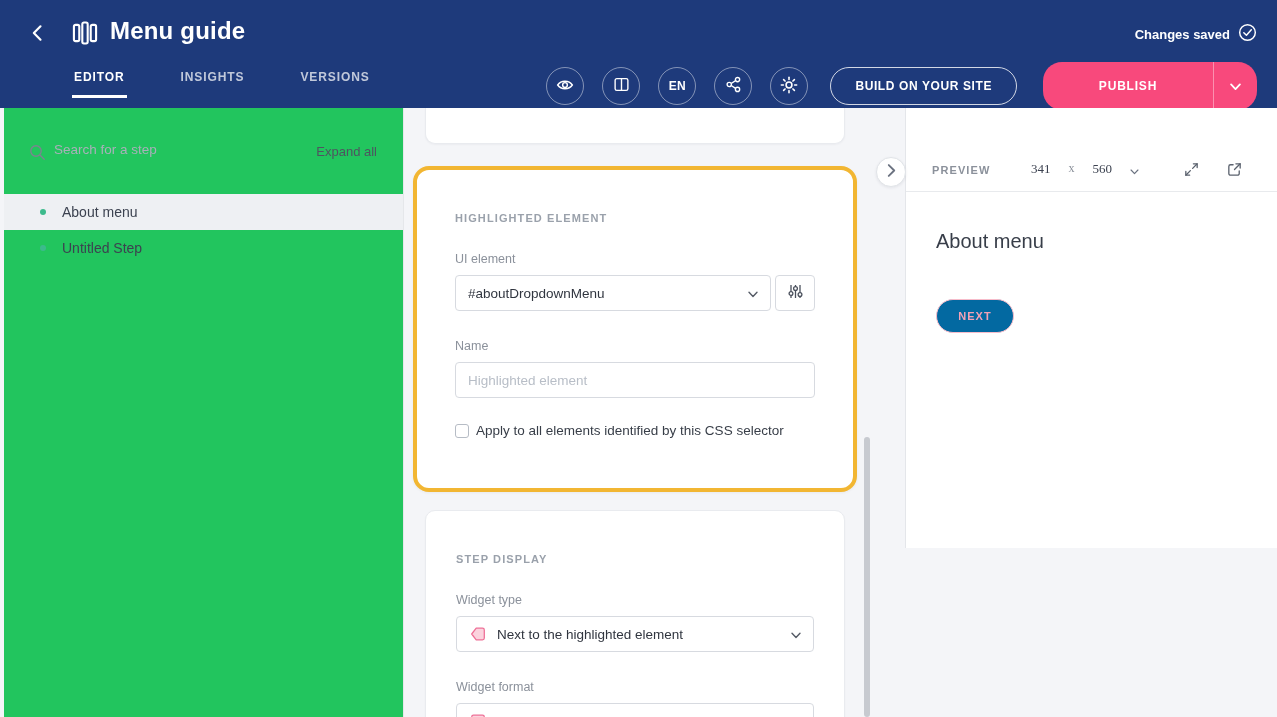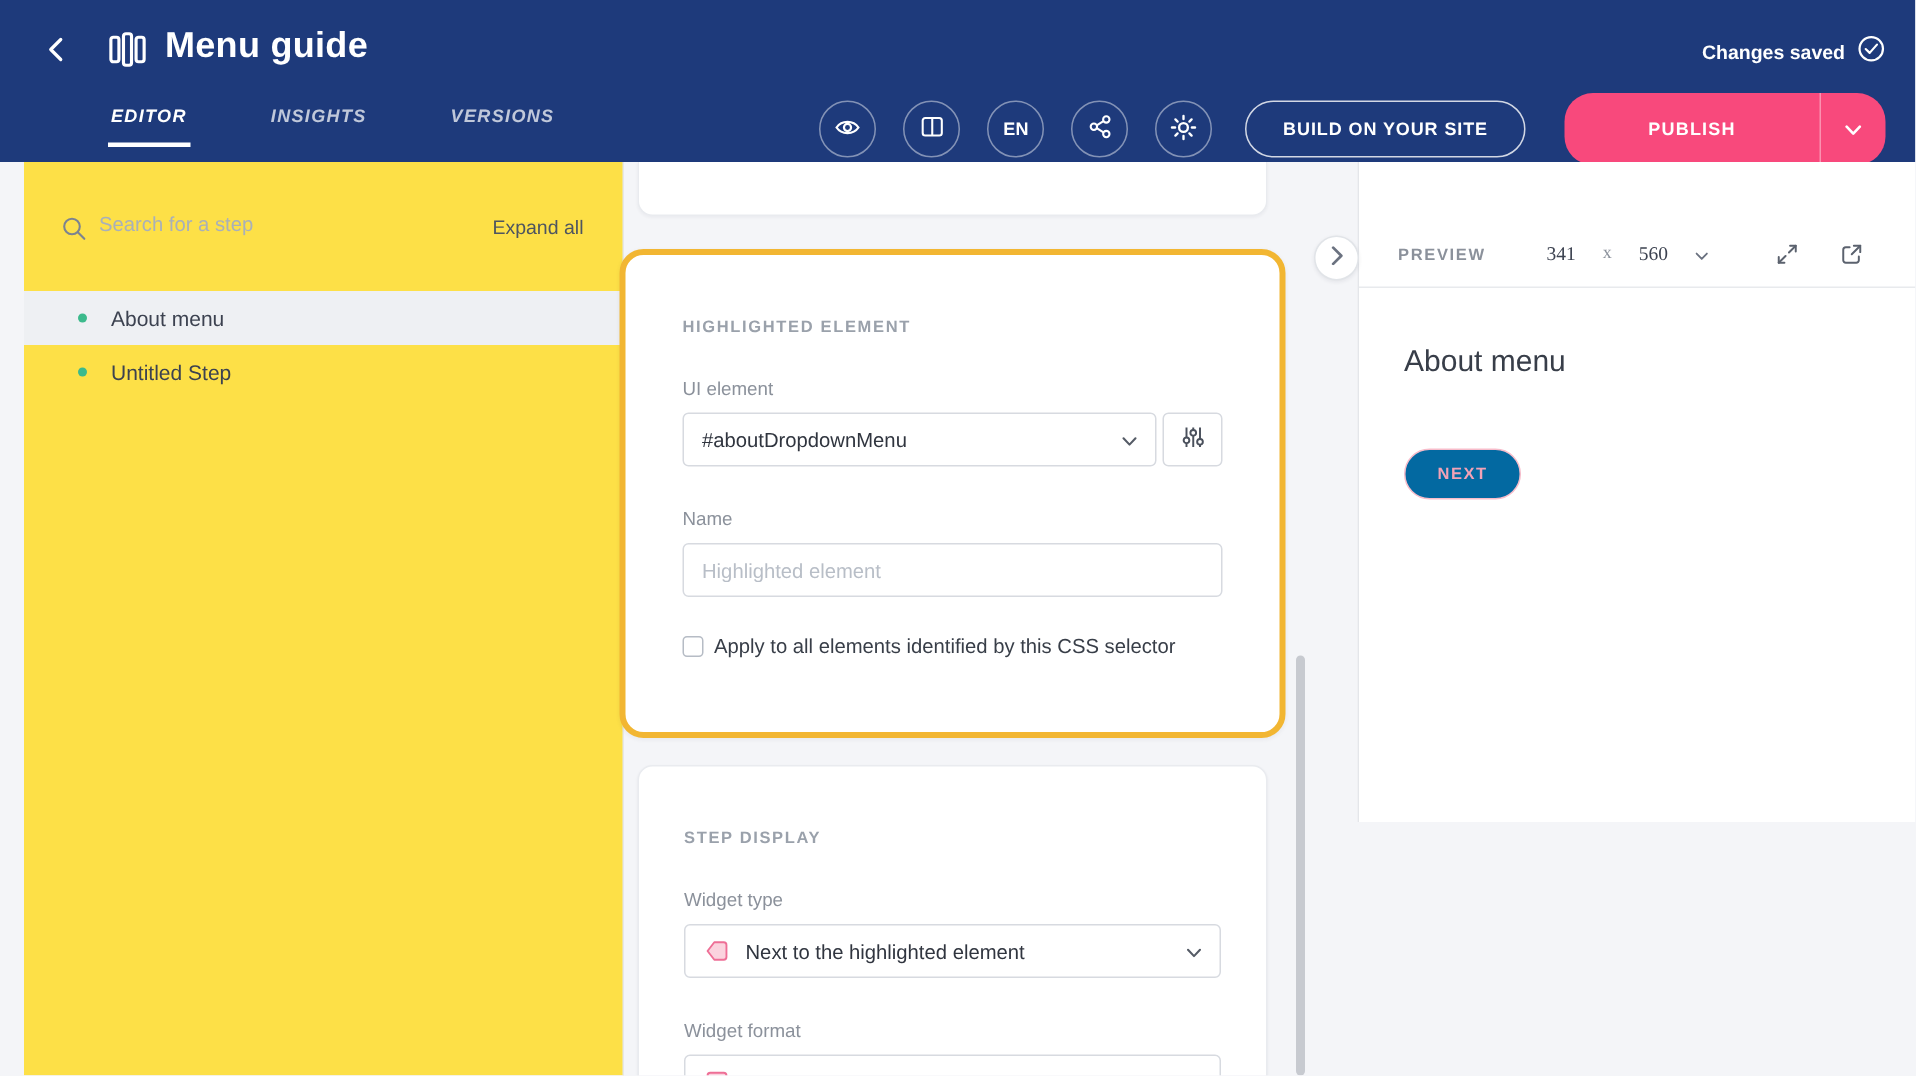--- a/index.html
+++ b/index.html
@@ -7,33 +7,33 @@
   body { font-family: "Liberation Sans", "DejaVu Sans", sans-serif; background:#f4f5f8; }
   .app { position:relative; width:1277px; height:717px; overflow:hidden; background:#f4f5f8; }
 
   
   .topbar { position:absolute; left:0; top:0; width:1277px; height:108px; background:#1e3a7b; }
   .back-btn { position:absolute; left:22px; top:18px; width:32px; height:32px; background:transparent; border:none; cursor:pointer; display:flex; align-items:center; justify-content:center; }
   .logo { position:absolute; left:70px; top:18px; width:30px; height:30px; display:flex; align-items:center; justify-content:center; }
   .app-title { position:absolute; left:110px; top:17px; color:#ffffff; font-size:24px; font-weight:700; letter-spacing:0.2px; }
   .changes-saved { position:absolute; right:20px; top:23px; display:flex; align-items:center; gap:8px; color:#ffffff; font-size:13px; font-weight:700; }
 
-  .tabs { position:absolute; left:72px; top:66px; display:flex; gap:52px; height:32px;font-style:italic; }
+  .tabs { position:absolute; left:72px; top:66px; display:flex; gap:52px; height:32px; }
   .tab { color:rgba(255,255,255,0.72); font-size:12px; font-weight:700; letter-spacing:0.9px; padding:4px 2px 10px; cursor:pointer; border-bottom:3px solid transparent; }
   .tab.active { color:#ffffff; border-bottom-color:#ffffff; }
 
   .topbar-actions { position:absolute; right:20px; top:62px; display:flex; align-items:center; }
   .circle-btn { width:38px; height:38px; border-radius:50%; border:1px solid rgba(255,255,255,0.45); background:transparent; display:flex; align-items:center; justify-content:center; margin-left:18px; cursor:pointer; color:#fff; font-size:12px; font-weight:700; letter-spacing:0.3px; }
   .build-btn { height:38px; margin-left:22px; padding:0 24px; border-radius:19px; border:1px solid rgba(255,255,255,0.8); background:transparent; color:#fff; font-size:12px; font-weight:700; letter-spacing:0.6px; cursor:pointer; }
   .publish-split { display:flex; height:48px; margin-left:26px; border-radius:19px; overflow:hidden; background:#f8497c; }
   .publish-main { min-width:170px; padding:0 28px; background:transparent; border:none; color:#fff; font-size:12px; font-weight:700; letter-spacing:0.8px; cursor:pointer; }
   .publish-caret { width:44px; border:none; border-left:1px solid rgba(255,255,255,0.4); background:transparent; display:flex; align-items:center; justify-content:center; cursor:pointer; }
 
   
-  .sidebar { position:absolute; left:16px; top:108px; width:400px; height:609px; background:#fde047; border-right:1px solid #e5e7ea; }
+  .sidebar { position:absolute; left:4px; top:108px; width:400px; height:609px; background:#22c55e; border-right:1px solid #e5e7ea; }
   .search-row { position:relative; height:80px; }
   .search-icon { position:absolute; left:25px; top:36px; }
   .search-input { position:absolute; left:50px; top:34px; width:190px; border:none; outline:none; background:transparent; font-size:13.5px; color:#3c4250; font-family:inherit; }
   .search-input::placeholder { color:#a9b0b9; }
   .expand-all { position:absolute; right:26px; top:36px; font-size:13px; color:#4e5560; cursor:pointer; }
   .step-list { position:absolute; left:0; top:86px; width:100%; }
   .step-row { position:relative; height:36px; display:flex; align-items:center; cursor:pointer; }
   .step-row.selected { background:#eef0f3; }
   .step-dot { position:absolute; left:36px; width:6px; height:6px; border-radius:50%; background:#3cba8c; }
   .step-label { margin-left:58px; font-size:14px; color:#3c4250; }

